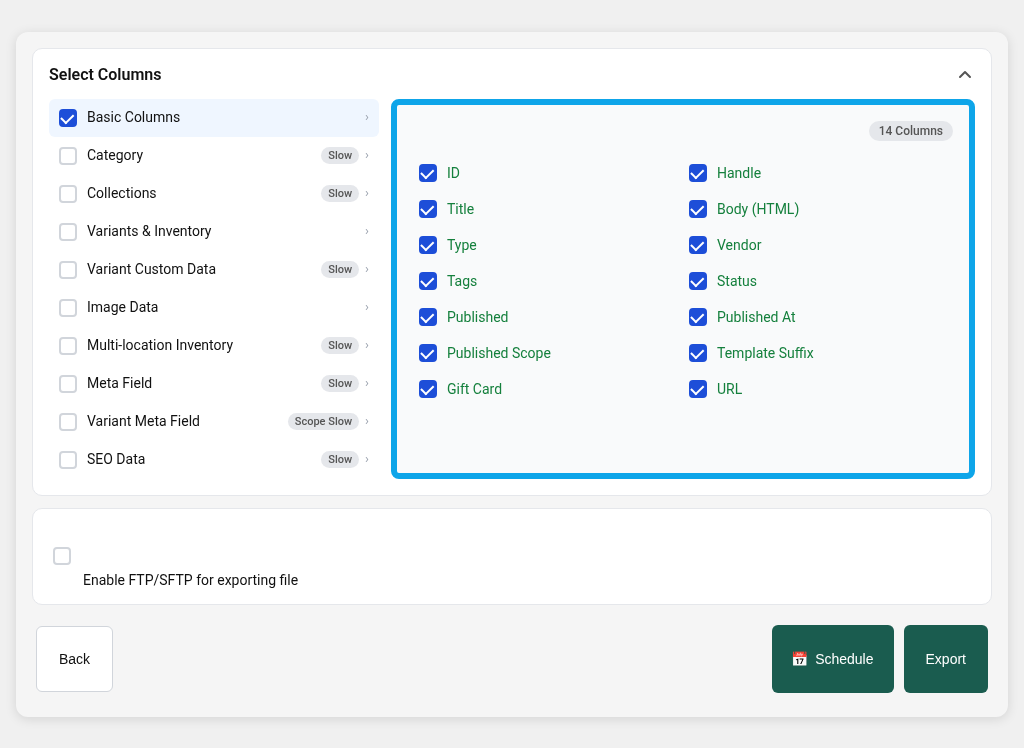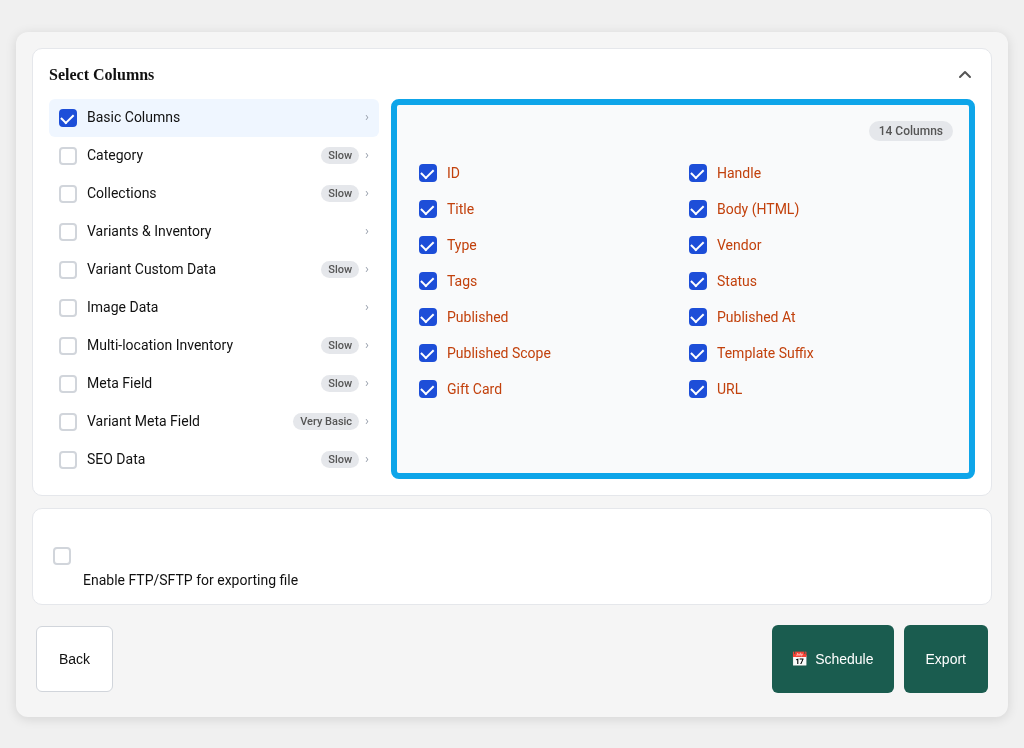--- a/index.html
+++ b/index.html
@@ -24,21 +24,20 @@
       border-radius: 10px;
       padding: 16px;
       margin-bottom: 12px;
       border: 1px solid #e5e7eb;
     }
     .card-header {
       display: flex;
       justify-content: space-between;
       align-items: center;
       margin-bottom: 14px;
-      font-family: Liberation Serif, serif;
     }
     .card-title {
       font-size: 16px;
       font-weight: 600;
       color: #111;
     }
     .chevron-up {
       width: 20px;
       height: 20px;
       display: flex;
@@ -155,21 +154,21 @@
       content: '';
       width: 10px;
       height: 6px;
       border-left: 2px solid #fff;
       border-bottom: 2px solid #fff;
       transform: rotate(-45deg) translateY(-1px);
       display: block;
     }
     .grid-item-label {
       font-size: 14px;
-      color: #c2410c;
+      color: #15803d;
     }
     .ftp-card {
       background: #fff;
       border-radius: 10px;
       padding: 16px 20px;
       margin-bottom: 12px;
       border: 1px solid #e5e7eb;
       display: flex;
       align-items: center;
     }
@@ -292,21 +291,21 @@
           </div>
           <div class="column-item">
             <div class="checkbox"></div>
             <span class="item-label">Meta Field</span>
             <span class="badge">Slow</span>
             <span class="chevron-right">›</span>
           </div>
           <div class="column-item">
             <div class="checkbox"></div>
             <span class="item-label">Variant Meta Field</span>
-            <span class="badge">Very Basic</span>
+            <span class="badge">Scope Slow</span>
             <span class="chevron-right">›</span>
           </div>
           <div class="column-item">
             <div class="checkbox"></div>
             <span class="item-label">SEO Data</span>
             <span class="badge">Slow</span>
             <span class="chevron-right">›</span>
           </div>
         </div>
 

